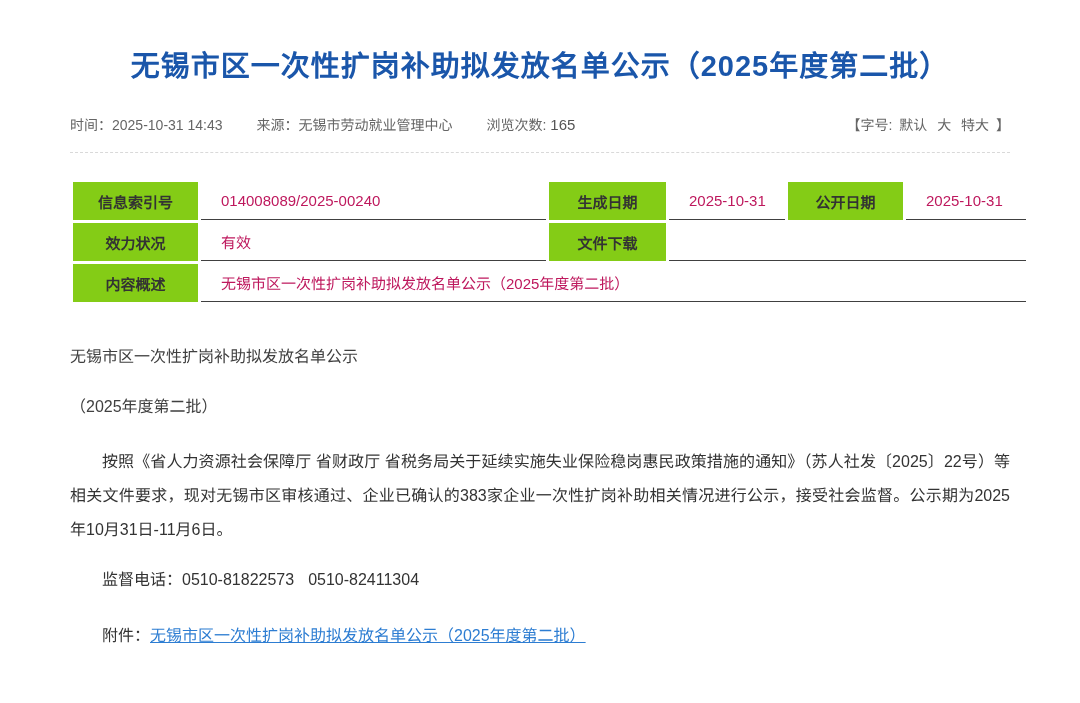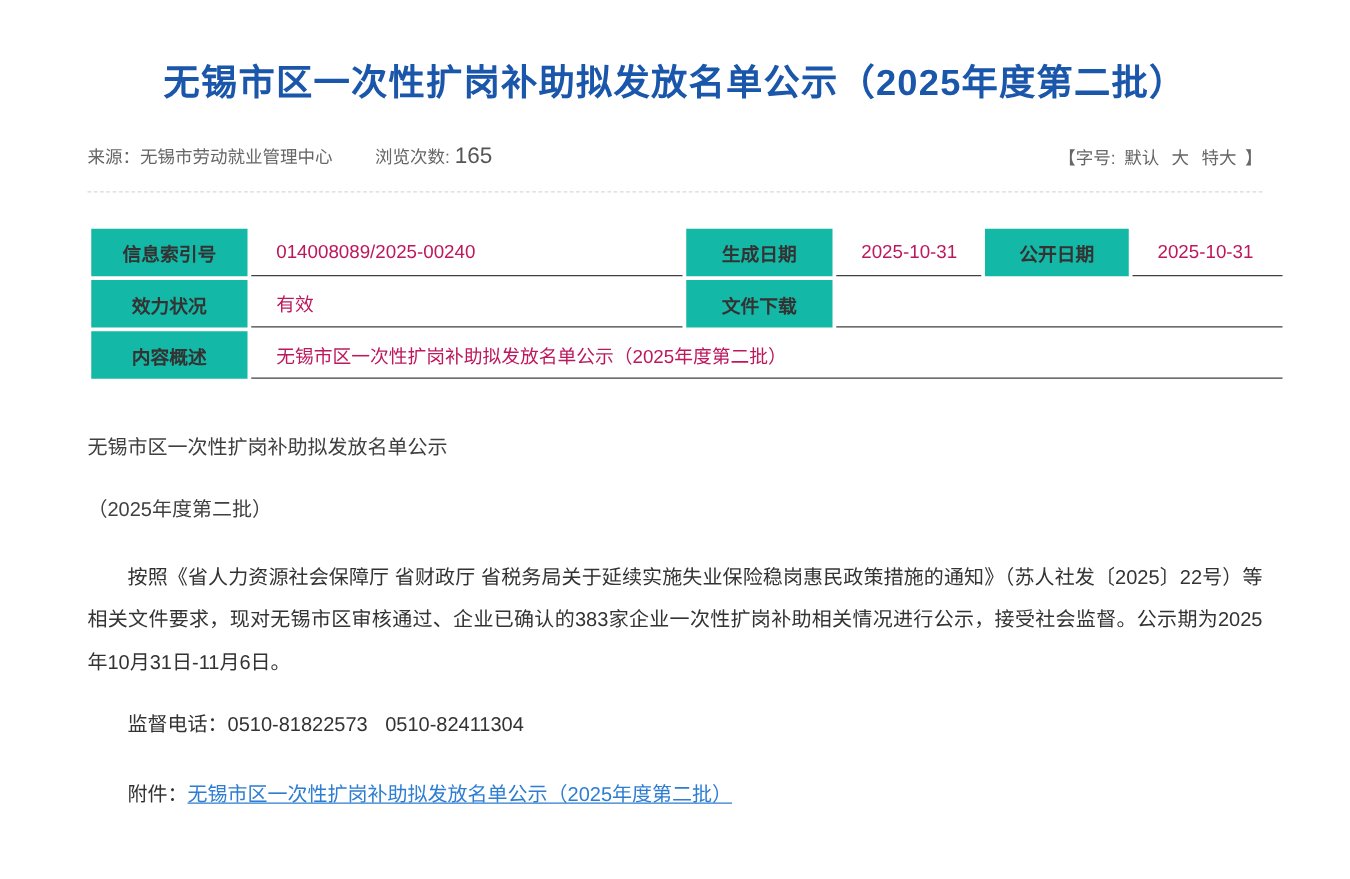--- a/index.html
+++ b/index.html
@@ -28,36 +28,36 @@
     display: flex;
     justify-content: space-between;
     align-items: center;
     font-size: 14px;
     color: #666666;
     padding-bottom: 18px;
     border-bottom: 1px dashed #d9d9d9;
   }
   .meta-left { display: flex; align-items: baseline; }
   .meta-item { margin-right: 34px; white-space: nowrap; }
-  .meta-item .views-num { font-size: 18px; color: #555; }
+  .meta-item .views-num { font-size: 15px; color: #555; }
   .fontsize-ctrl { white-space: nowrap; color: #666666; }
   .fontsize-btn { cursor: pointer; margin: 0 3px; color: #666666; }
 
   
   .info-table {
     margin-top: 26px;
     width: 938px;
     border-collapse: separate;
     border-spacing: 3px;
     font-size: 15px;
     table-layout: fixed;
   }
   .info-table td { height: 38px; vertical-align: middle; }
   .info-table td.cell-label {
-    background: #14b8a6;
+    background: #84cc16;
     font-weight: bold;
     text-align: center;
     color: #333;
   }
   .info-table td.cell-value {
     background: #ffffff;
     border-bottom: 1px solid #404040;
     padding-left: 20px;
     text-align: left;
     color: #be185d;
@@ -84,20 +84,21 @@
 </style>
 </head>
 <body>
 
 <div class="container">
 
   <h1 class="doc-title">无锡市区一次性扩岗补助拟发放名单公示（2025年度第二批）</h1>
 
   <div class="meta-row">
     <div class="meta-left">
+      <span class="meta-item"><span>时间：</span><span>2025-10-31 14:43</span></span>
       <span class="meta-item"><span>来源：</span><span>无锡市劳动就业管理中心</span></span>
       <span class="meta-item"><span>浏览次数:</span> <span class="views-num">165</span></span>
     </div>
     <div class="fontsize-ctrl">
       <span>【字号:</span>
       <span class="fontsize-btn">默认</span>
       <span class="fontsize-btn">大</span>
       <span class="fontsize-btn">特大</span>
       <span>】</span>
     </div>

